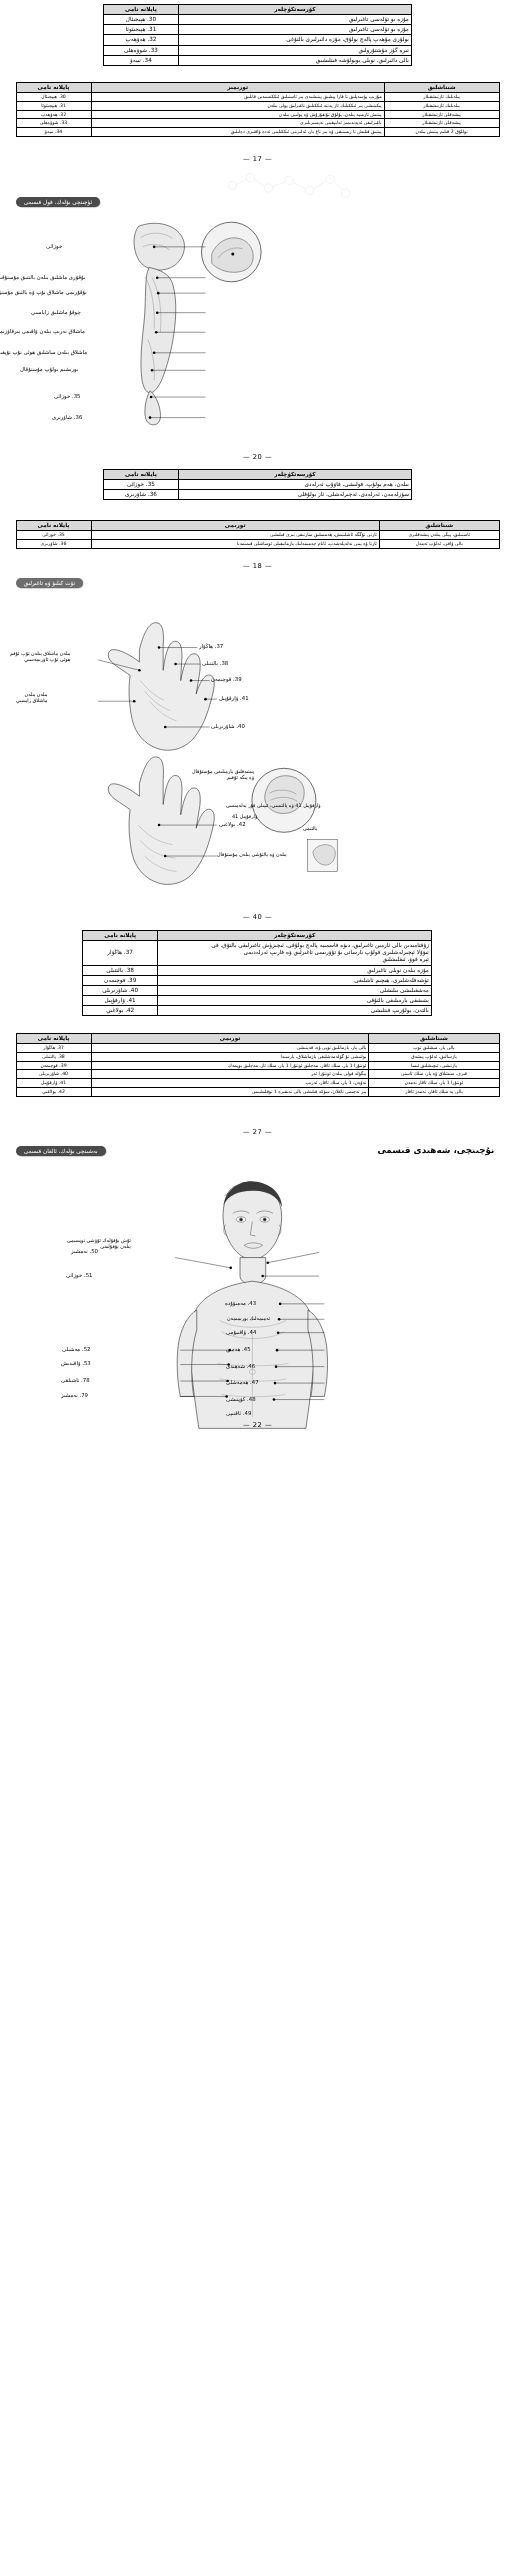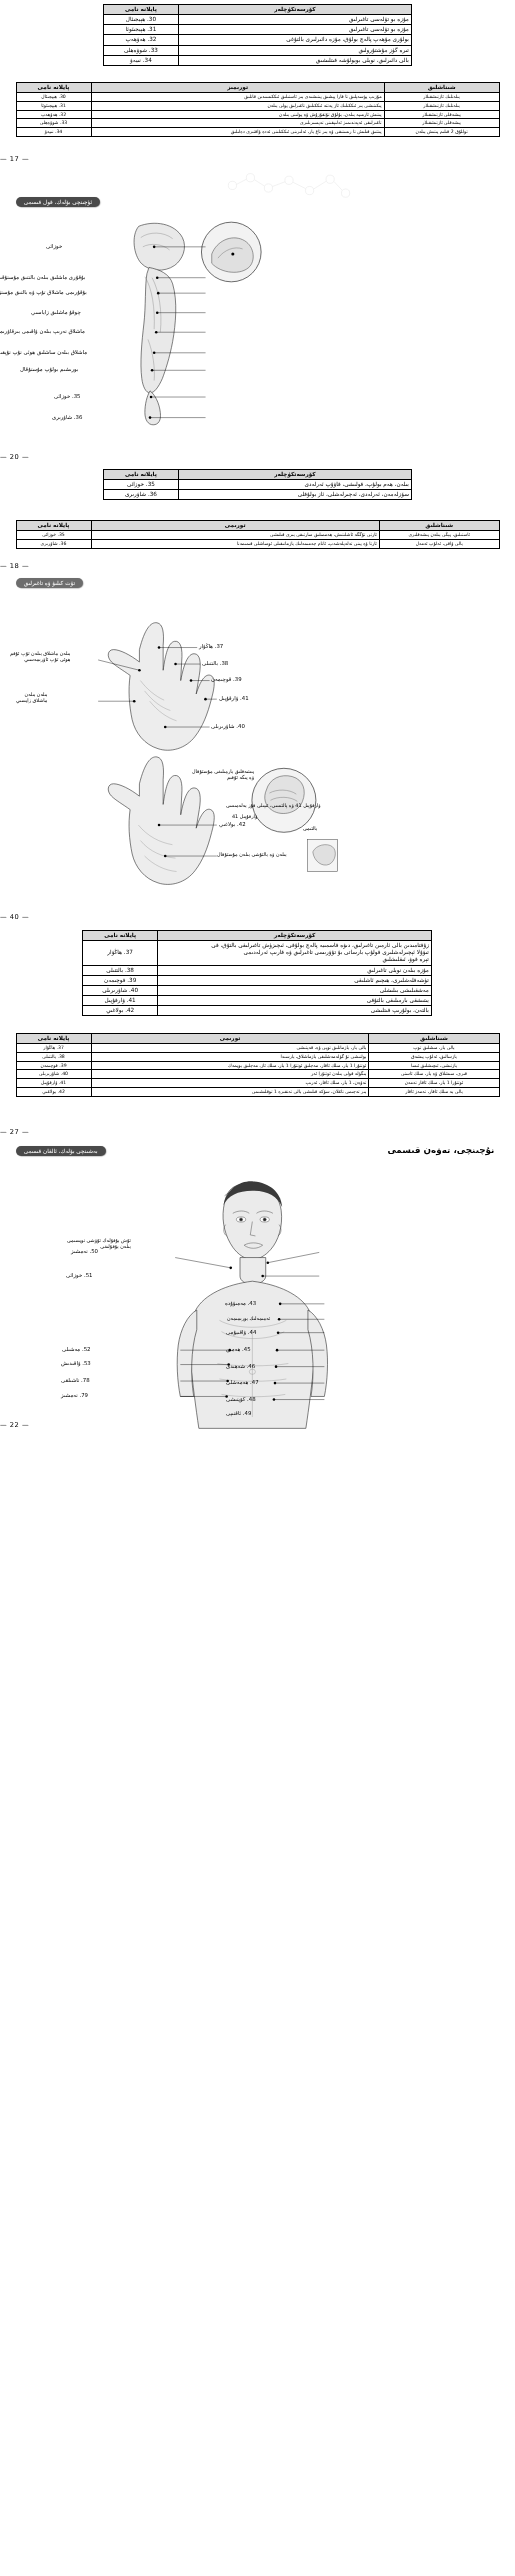--- a/index.html
+++ b/index.html
@@ -28,21 +28,21 @@
     background:#d9d9d9;
     font-weight:bold;
     font-size:5.7px;
   }
   table.tbl td.wide{text-align:right;}
   .tbl-wrap{position:absolute;}
   
   .pageno{
     position:absolute;
     width:100%;
-    text-align:left;
+    text-align:center;
     font-size:6.7px;
     letter-spacing:0.5px;
   }
   
   .banner{
     position:absolute;
     background:#4a4a4a;
     color:#fff;
     font-size:5.7px;
     padding:2.1px 8.2px;
@@ -455,21 +455,21 @@
           <td class="wide">بىر تەجىمى تاغلان، سۆكە قىلىشى بالى تەنقىرە 1 توقلىشىمى</td>
           <td>42. بولاغىي</td>
         </tr>
       </tbody>
     </table>
   </div>
 
   <div class="pageno" style="top:1128px;">— 27 —</div>
 
   <div class="banner" style="left:15.5px;top:1146px;">بەشىنچى بۆلەك، ئالقان قىسمى</div>
-  <div class="chapter-title" style="right:20.6px;top:1145px;">نۇچىنچى، تەۋەن قىسمى</div>
+  <div class="chapter-title" style="right:20.6px;top:1145px;">نۇچىنچى، شەھىدى قىسمى</div>
 
   <div class="figure" style="left:98px;top:1175px;width:319px;height:268px;">
     <svg width="319" height="268" viewBox="0 0 620 520">
 
       <g fill="#ebebeb" stroke="#333" stroke-width="1.2">
         <path d="M270,20 C310,8 350,26 356,68 C360,100 350,128 336,144 C326,156 312,164 300,164
                  C286,164 272,154 262,140 C248,120 240,92 244,64 C248,38 254,26 270,20 Z"></path>
 
         <path d="M276,160 L276,196 C276,206 288,212 300,212 C312,212 326,206 326,196 L326,160 Z"></path>
 

